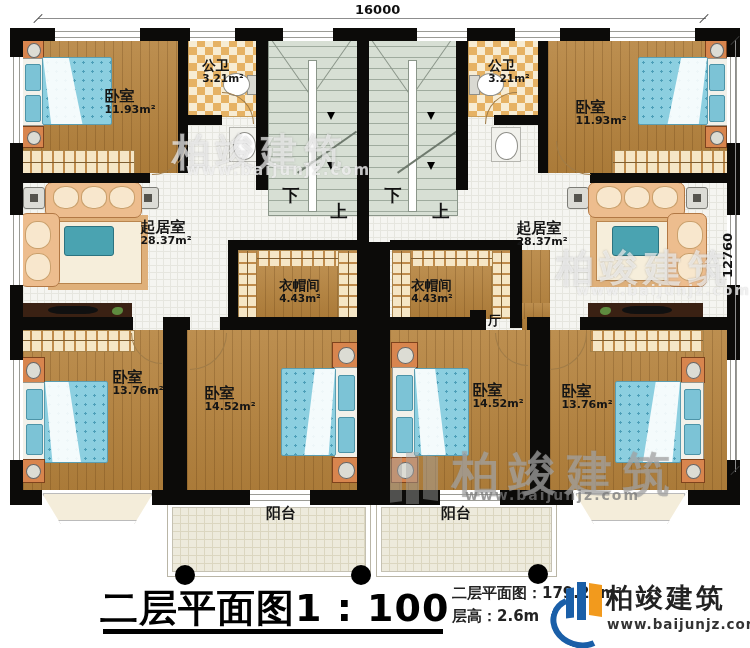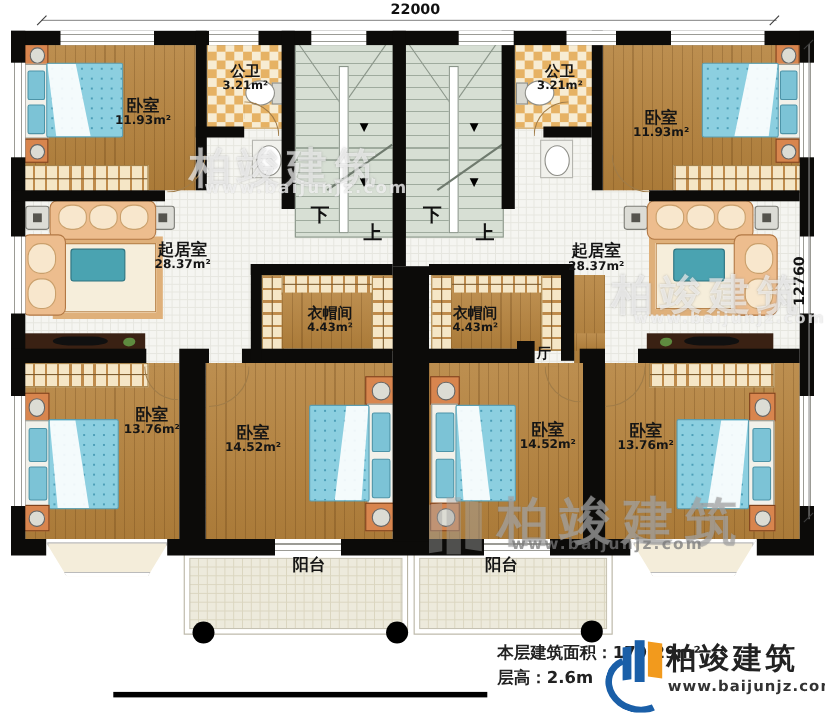--- a/index.html
+++ b/index.html
@@ -60,21 +60,21 @@
   .sink-oval{position:absolute;background:#fff;border:1px solid #8f8f89;border-radius:50%;}
   .col{position:absolute;width:20px;height:20px;background:#000;border-radius:50%;}
   .arc{position:absolute;border:1.4px solid #a07c48;border-radius:0 0 100% 0;border-top:none;border-left:none;}
   .arc.fl{transform:scaleX(-1);} .arc.fu{transform:scaleY(-1);} .arc.fb{transform:scale(-1,-1);}
   
   .rail{position:absolute;background:#fff;border:1px solid #8b968a;}
   .diag{position:absolute;height:1px;background:#8b968a;transform-origin:0 0;}
   .brk{position:absolute;height:2px;background:#6f7a6e;transform-origin:0 0;}
   .tri-dn{position:absolute;width:0;height:0;border-left:4px solid transparent;border-right:4px solid transparent;border-top:8px solid #000;}
   
-  .label{position:absolute;text-align:center;font-weight:700;color:#151515;transform:translateX(-50%);z-index:30;line-height:1.08;}
+  .label{position:absolute;text-align:left;font-weight:700;color:#151515;transform:translateX(-50%);z-index:30;line-height:1.08;}
   .label .nm{font-size:15px;} .label .ar{font-size:11px;}
   .label.sm .nm{font-size:13.5px;} .label.sm .ar{font-size:10.5px;}
   .stairlab{position:absolute;font-weight:700;font-size:17px;color:#111;transform:translateX(-50%);z-index:30;}
   .halllab{position:absolute;font-weight:700;font-size:13px;color:#111;z-index:30;}
   
   .dimline{position:absolute;background:#8d8d8d;}
   .tick{position:absolute;width:12px;height:1px;background:#3c3c3c;transform:rotate(-45deg);}
   .dimtext{position:absolute;font-weight:700;font-size:13px;color:#111;z-index:5;background:#fff;padding:0 3px;}
   
   .wm-t{position:absolute;font-weight:700;letter-spacing:6px;color:rgba(255,255,255,.62);
@@ -329,21 +329,21 @@
   <div class="arc fu" style="left:222px;top:92px;width:31px;height:31px;"></div>
   <div class="arc fb" style="left:485px;top:92px;width:31px;height:31px;"></div>
   <div class="arc fl" style="left:131px;top:333px;width:30px;height:30px;"></div>
   <div class="arc" style="left:190px;top:333px;width:36px;height:36px;"></div>
   <div class="arc fl" style="left:495px;top:333px;width:32px;height:32px;"></div>
   <div class="arc" style="left:550px;top:333px;width:36px;height:36px;"></div>
 
   <div class="dimline" style="left:38px;top:18px;width:668px;height:1px;"></div>
   <div class="tick" style="left:32px;top:18px;"></div>
   <div class="tick" style="left:698px;top:18px;"></div>
-  <div class="dimtext" style="left:352px;top:2px;">22000</div>
+  <div class="dimtext" style="left:352px;top:2px;">16000</div>
   <div class="dimline" style="left:735px;top:40px;width:1px;height:432px;"></div>
   <div class="tick" style="left:729px;top:40px;"></div>
   <div class="tick" style="left:729px;top:470px;"></div>
   <div class="dimtext" style="left:702px;top:248px;transform:rotate(-90deg);background:transparent;">12760</div>
 
   <div class="label" style="left:130px;top:88px;">
     <div class="nm">卧室</div>
       <div class="ar">11.93m²</div>
   </div>
   <div class="label sm" style="left:223px;top:58px;">
@@ -407,23 +407,26 @@
   <div class="wm-t" style="left:556px;top:243px;font-size:38px;">柏竣建筑</div>
   <div class="wm-u" style="left:576px;top:282px;font-size:14px;">www.baijunjz.com</div>
   <div>
     <div class="wmbar" style="left:390px;top:458px;width:12px;height:44px;transform:skewY(-8deg);"></div>
     <div class="wmbar" style="left:406px;top:452px;width:13px;height:52px;"></div>
     <div class="wmbar" style="left:423px;top:456px;width:15px;height:44px;transform:skewY(8deg);"></div>
   </div>
   <div class="wm-t grey" style="left:452px;top:443px;font-size:47px;letter-spacing:10px;">柏竣建筑</div>
   <div class="wm-u grey" style="left:465px;top:487px;font-size:14px;">www.baijunjz.com</div>
 
+  <div class="f-title">
+    <span>二层平面图</span><span>1 : 100</span>
+  </div>
   <div class="f-underline"></div>
   <div class="f-info" style="top:584px;">
-    <span>本层建筑面积：</span><span>179.29m²</span>
+    <span>二层平面图：</span><span>179.29m²</span>
   </div>
   <div class="f-info" style="top:607px;">
     <span>层高：</span><span>2.6m</span>
   </div>
   <div>
     <div class="lg-bar" style="left:550px;top:596px;width:48px;height:40px;border:6px solid transparent;border-bottom-color:#1a5fa8;border-left-color:#1a5fa8;border-radius:50%;transform:rotate(18deg);z-index:50;"></div>
     <div class="lg-bar" style="left:566px;top:588px;width:8px;height:30px;background:#1a5fa8;transform:skewY(-8deg);z-index:51;"></div>
     <div class="lg-bar" style="left:577px;top:582px;width:9px;height:38px;background:#1a5fa8;z-index:51;"></div>
     <div class="lg-bar" style="left:589px;top:584px;width:13px;height:32px;background:#f29a1d;transform:skewY(8deg);z-index:51;"></div>
   </div>

